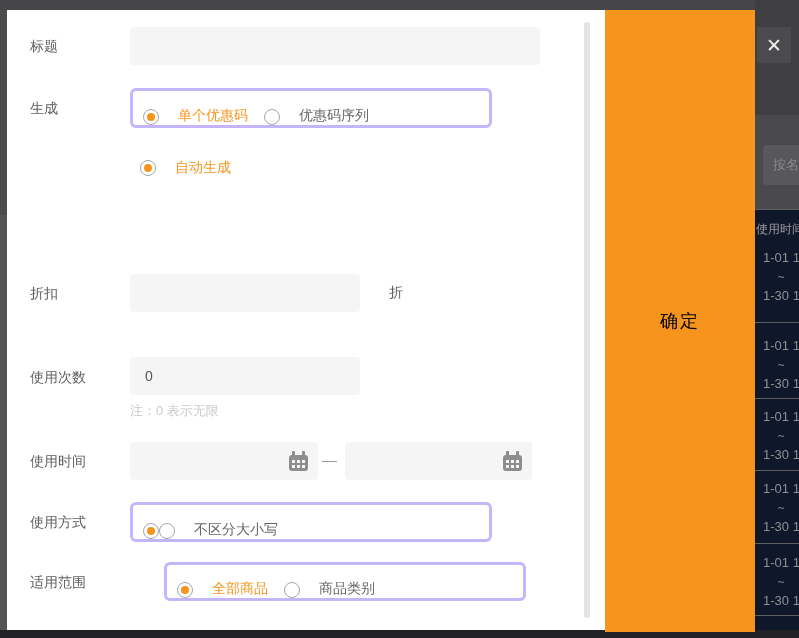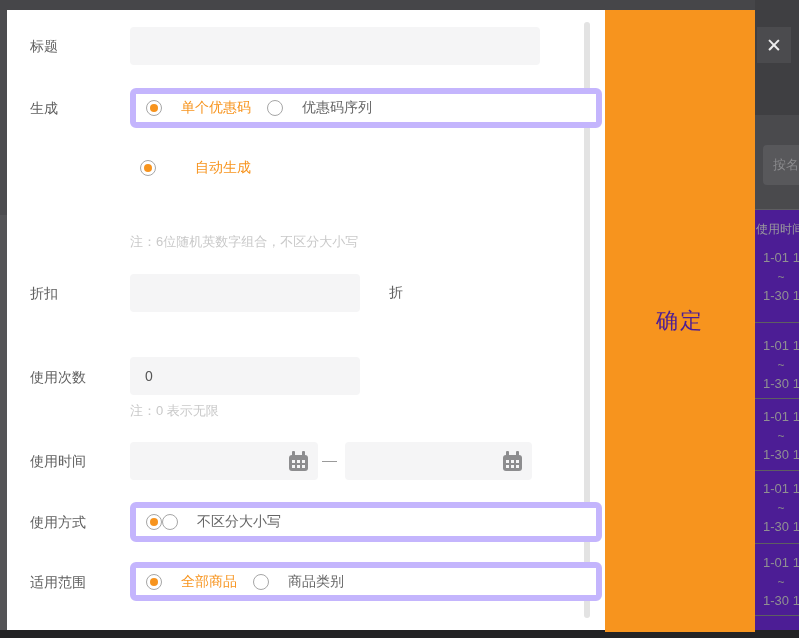--- a/index.html
+++ b/index.html
@@ -7,21 +7,21 @@
   body { font-family:"Liberation Sans","DejaVu Sans",sans-serif; }
   .stage { position:relative; width:799px; height:638px; overflow:hidden; background:#fff; }
 
   
   .strip-top    { position:absolute; left:0; top:0; width:755px; height:10px; background:#464649; }
   .strip-left   { position:absolute; left:0; top:10px; width:7px; height:620px; background:#545457; }
   .strip-left-upper { position:absolute; left:0; top:10px; width:7px; height:205px; background:#4c4c4f; }
   .strip-bottom { position:absolute; left:0; top:630px; width:799px; height:8px; background:#232325; z-index:5; }
 
   
-  .bg-right { position:absolute; left:755px; top:0; width:44px; height:638px; background:#4c1d95; overflow:hidden; }
+  .bg-right { position:absolute; left:755px; top:0; width:44px; height:638px; background:#0f172a; overflow:hidden; }
   .bg-right .zone-top { position:absolute; left:0; top:0; width:44px; height:115px; background:#3f3f42; }
   .bg-right .zone-mid { position:absolute; left:0; top:115px; width:44px; height:94px; background:#4a4a4d; }
   .bg-divider { position:absolute; left:0; width:44px; height:1px; background:#5e5e61; }
   .bg-btn { position:absolute; left:8px; top:145px; width:40px; height:40px; background:#58585b;
             border-radius:4px; color:#8b8b8e; font-size:13px; display:flex; align-items:center;
             padding-left:10px; white-space:nowrap; overflow:hidden; }
   .bg-colhead { position:absolute; left:1px; top:221px; width:46px; color:#9b9b9d; font-size:12px; white-space:nowrap; }
   .bg-group { position:absolute; left:0; width:44px; color:#909092; font-size:13px; text-align:left; }
   .bg-group .ln { height:16px; line-height:16px; margin-bottom:3px; padding-left:8px; white-space:nowrap; }
   .bg-group .ln.sep { text-align:center; color:#86868a; font-size:12px; }
@@ -29,31 +29,31 @@
   
   .close-btn { position:absolute; left:757px; top:27px; width:34px; height:36px; background:#4b4b4e;
                display:flex; align-items:center; justify-content:center; cursor:pointer; z-index:6; }
   .close-btn span { color:#ededee; font-size:19px; line-height:1; }
 
   
   .modal-white { position:absolute; left:7px; top:10px; width:598px; height:620px; background:#fff;
                  border-radius:4px 0 0 4px; z-index:3; }
   .confirm-panel { position:absolute; left:605px; top:10px; width:150px; height:622px; background:#f7941e;
                    border:none; display:flex; align-items:center; justify-content:center; cursor:pointer; z-index:6; }
-  .confirm-panel span { color:#4c1d95; font-size:22px; letter-spacing:2px; }
+  .confirm-panel span { color:#000000; font-size:18px; letter-spacing:2px; }
 
   .scrollbar { position:absolute; left:584px; top:22px; width:6px; height:596px; background:#e3e3e3;
                border-radius:3px; z-index:4; }
 
   
   .flabel { position:absolute; left:30px; color:#606060; font-size:14px; line-height:20px; z-index:4; }
   .inp { position:absolute; background:#f5f5f6; border:none; border-radius:4px; font-size:14px;
          color:#555; padding:0 15px; z-index:4; font-family:inherit; }
-  .groupbox { position:absolute; left:130px; width:472px; background:#fff; border:6px solid #c4b5fd;
-              border-radius:6px; display:flex; align-items:center; padding-left:10px; z-index:4; }
+  .groupbox { position:absolute; left:130px; width:362px; background:#fff; border:3px solid #c4b5fd;
+              border-radius:6px; display:flex; align-items:flex-end; padding-left:10px; z-index:4; }
   .radio-row { position:absolute; display:flex; align-items:center; z-index:4; }
   .radio { width:16px; height:16px; border:1px solid #a6a6a6; border-radius:50%; background:#fff;
            position:relative; flex:none; cursor:pointer; }
   .radio.on::after { content:""; position:absolute; left:3px; top:3px; right:3px; bottom:3px;
                      background:#f7941e; border-radius:50%; }
   .opt { font-size:14px; color:#666; margin-left:19px; margin-right:16px; cursor:pointer; white-space:nowrap; }
   .opt.on { color:#f7941e; }
   .note { position:absolute; left:130px; color:#c9c9c9; font-size:13px; z-index:4; white-space:nowrap; }
   .suffix { position:absolute; color:#606060; font-size:14px; z-index:4; }
   .datefield { position:absolute; background:#f5f5f6; border-radius:4px; display:flex; align-items:center;
@@ -130,26 +130,25 @@
   <input class="inp" style="left: 130px; top: 27px; width: 410px; height: 38px;" value="">
 
   <div class="flabel" style="top:98px">生成</div>
   <div class="groupbox" style="top:88px; height:40px;">
     <span class="radio on"></span>
     <span class="opt on">单个优惠码</span>
     <span class="radio"></span>
     <span class="opt">优惠码序列</span>
   </div>
 
-  <div class="radio-row" style="left:140px; top:160px; height:16px;gap:20px;">
+  <div class="radio-row" style="left:140px; top:160px; height:16px;">
     <span class="radio on"></span>
     <span class="opt on">自动生成</span>
   </div>
 
-  <div class="note" style="top:233px">注：6位随机英数字组合，不区分大小写</div>
 
   <div class="flabel" style="top:283px">折扣</div>
   <input class="inp" style="left: 130px; top: 274px; width: 230px; height: 38px;" value="">
   <div class="suffix" style="left:389px; top:284px">折</div>
 
   <div class="flabel" style="top:367px">使用次数</div>
   <input class="inp" style="left: 130px; top: 357px; width: 230px; height: 38px;" value="0">
   <div class="note" style="top:402px">注：0 表示无限</div>
 
   <div class="flabel" style="top:451px">使用时间</div>
@@ -164,21 +163,21 @@
   </div>
 
   <div class="flabel" style="top:512px">使用方式</div>
   <div class="groupbox" style="top:502px; height:40px;">
     <span class="radio on"></span>
     <span class="radio"></span>
     <span class="opt">不区分大小写</span>
   </div>
 
   <div class="flabel" style="top:572px">适用范围</div>
-  <div class="groupbox" style="top:562px; height:39px;">
+  <div class="groupbox" style="top:562px; height:39px;margin-left:34px;">
     <span class="radio on"></span>
     <span class="opt on">全部商品</span>
     <span class="radio"></span>
     <span class="opt">商品类别</span>
   </div>
 
   <button class="confirm-panel">
     <span>确定</span>
   </button>
 

